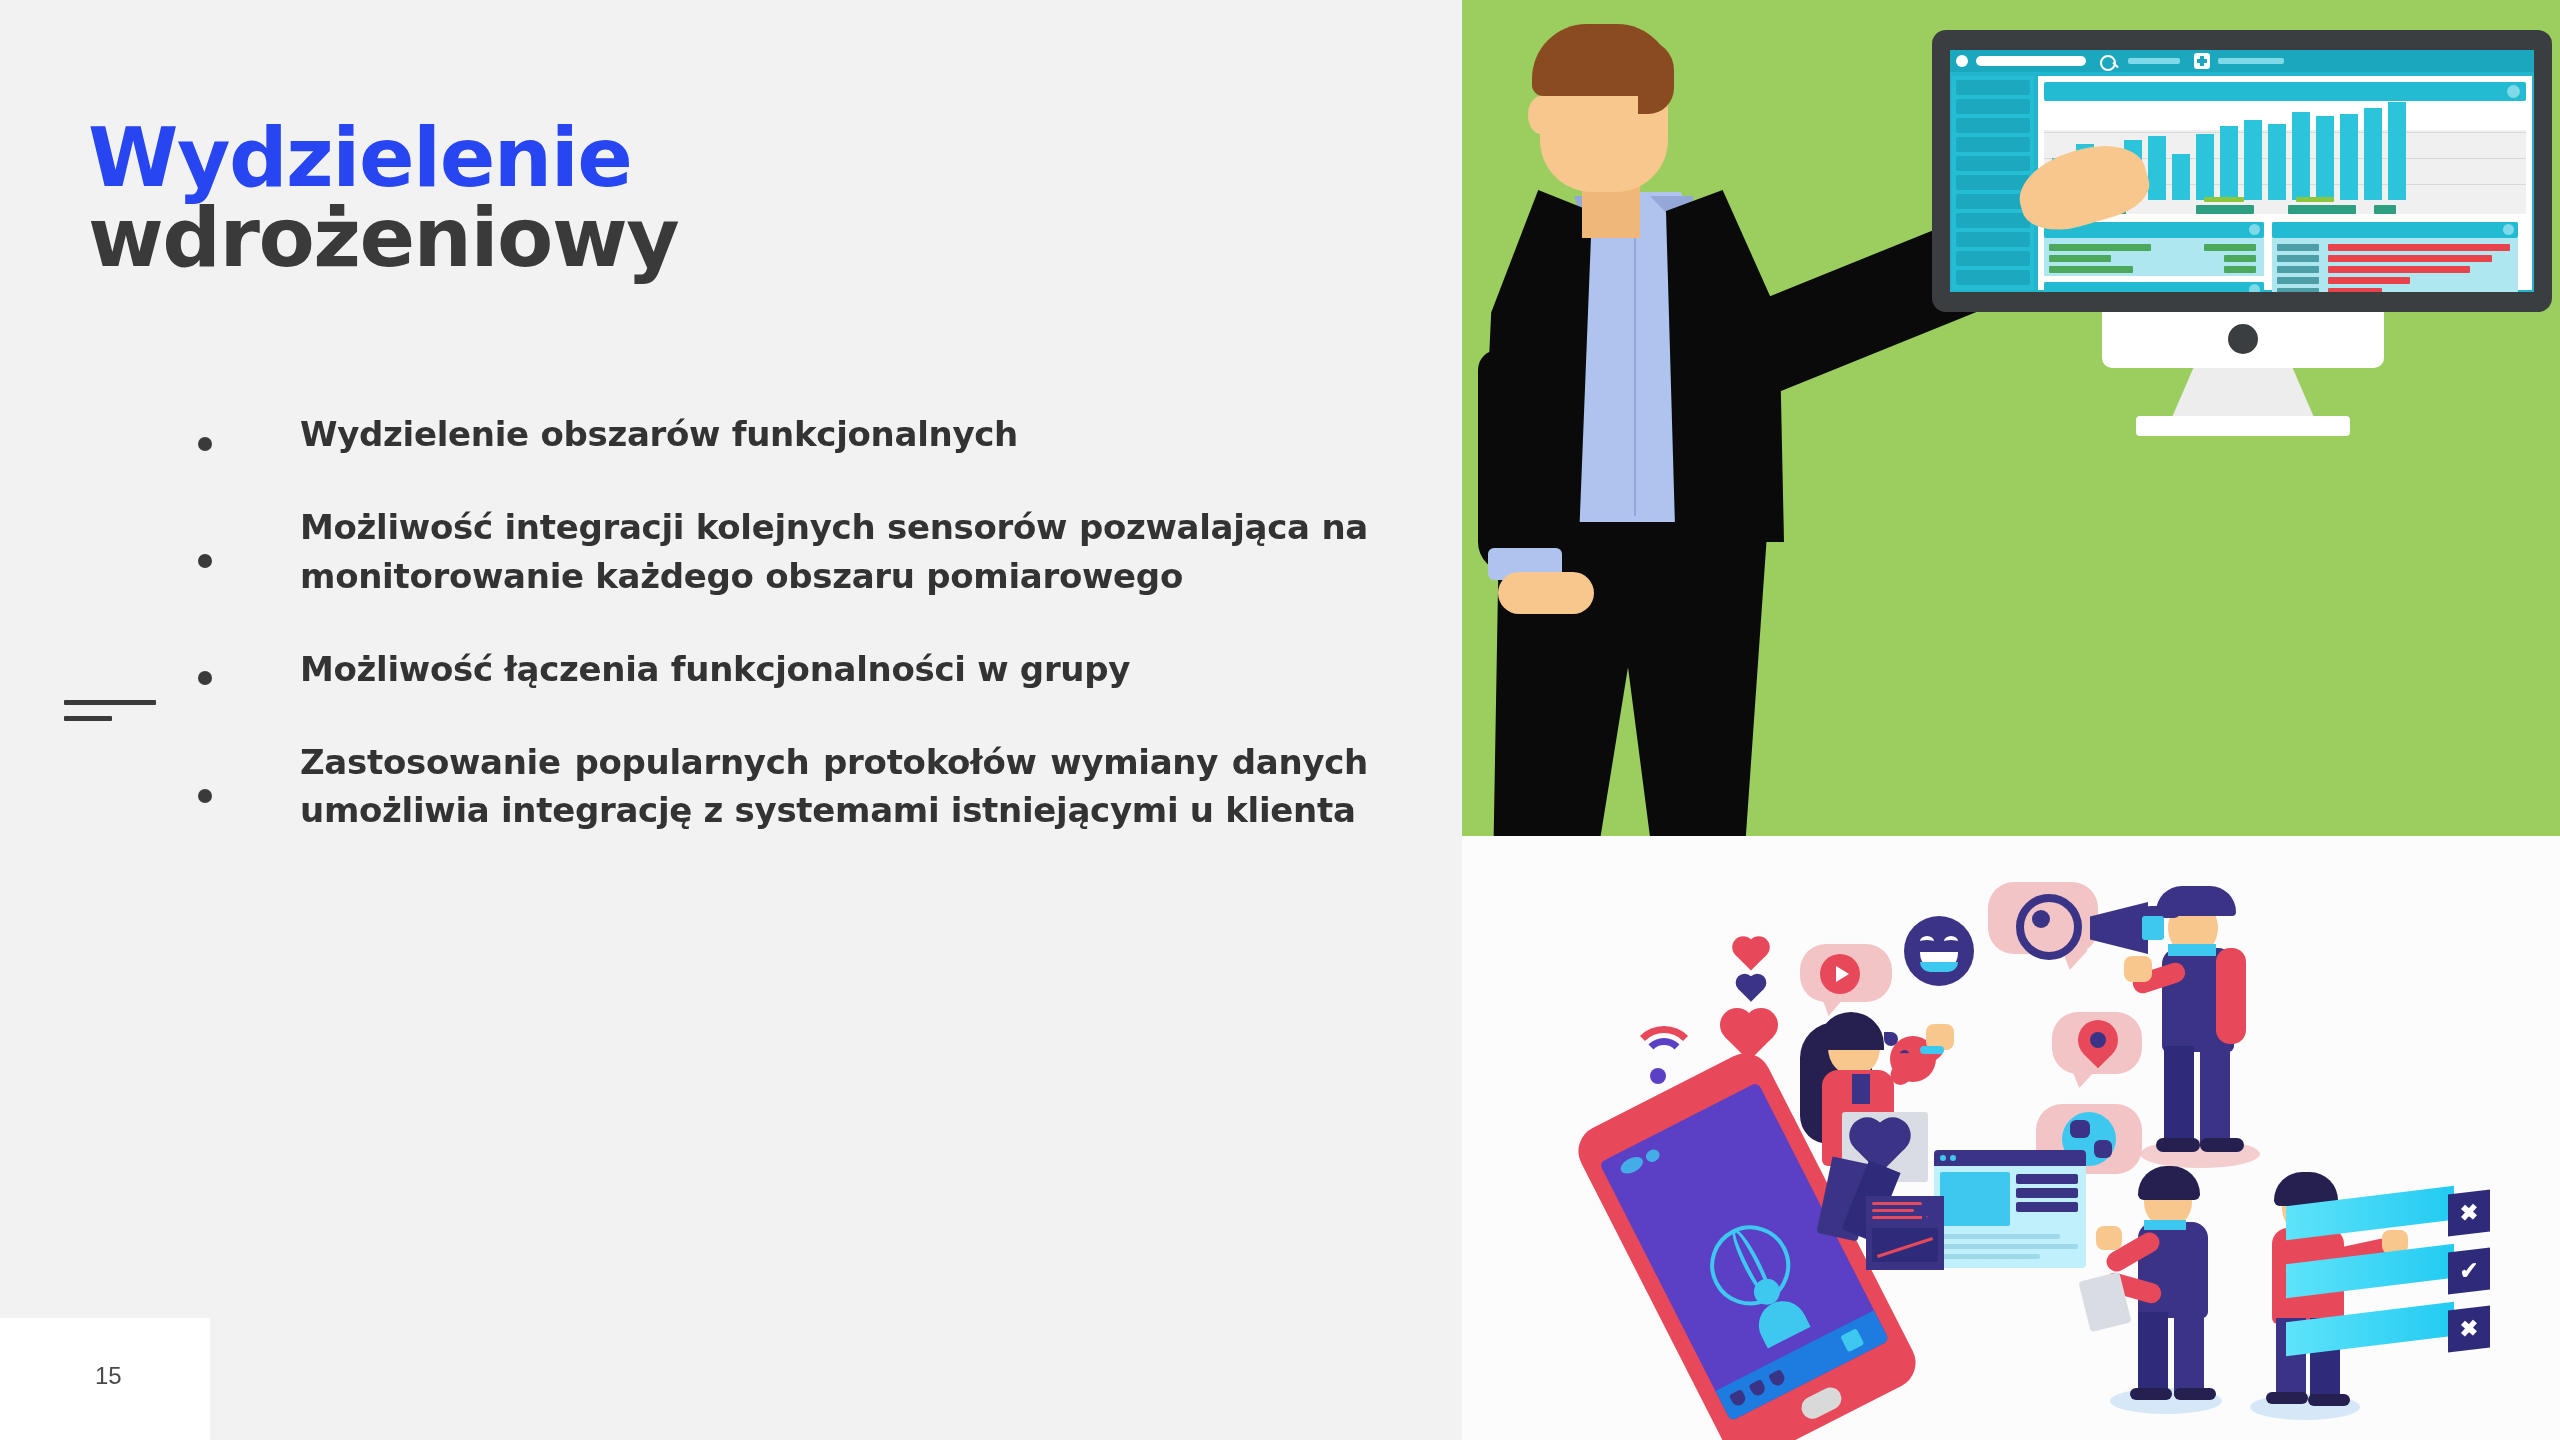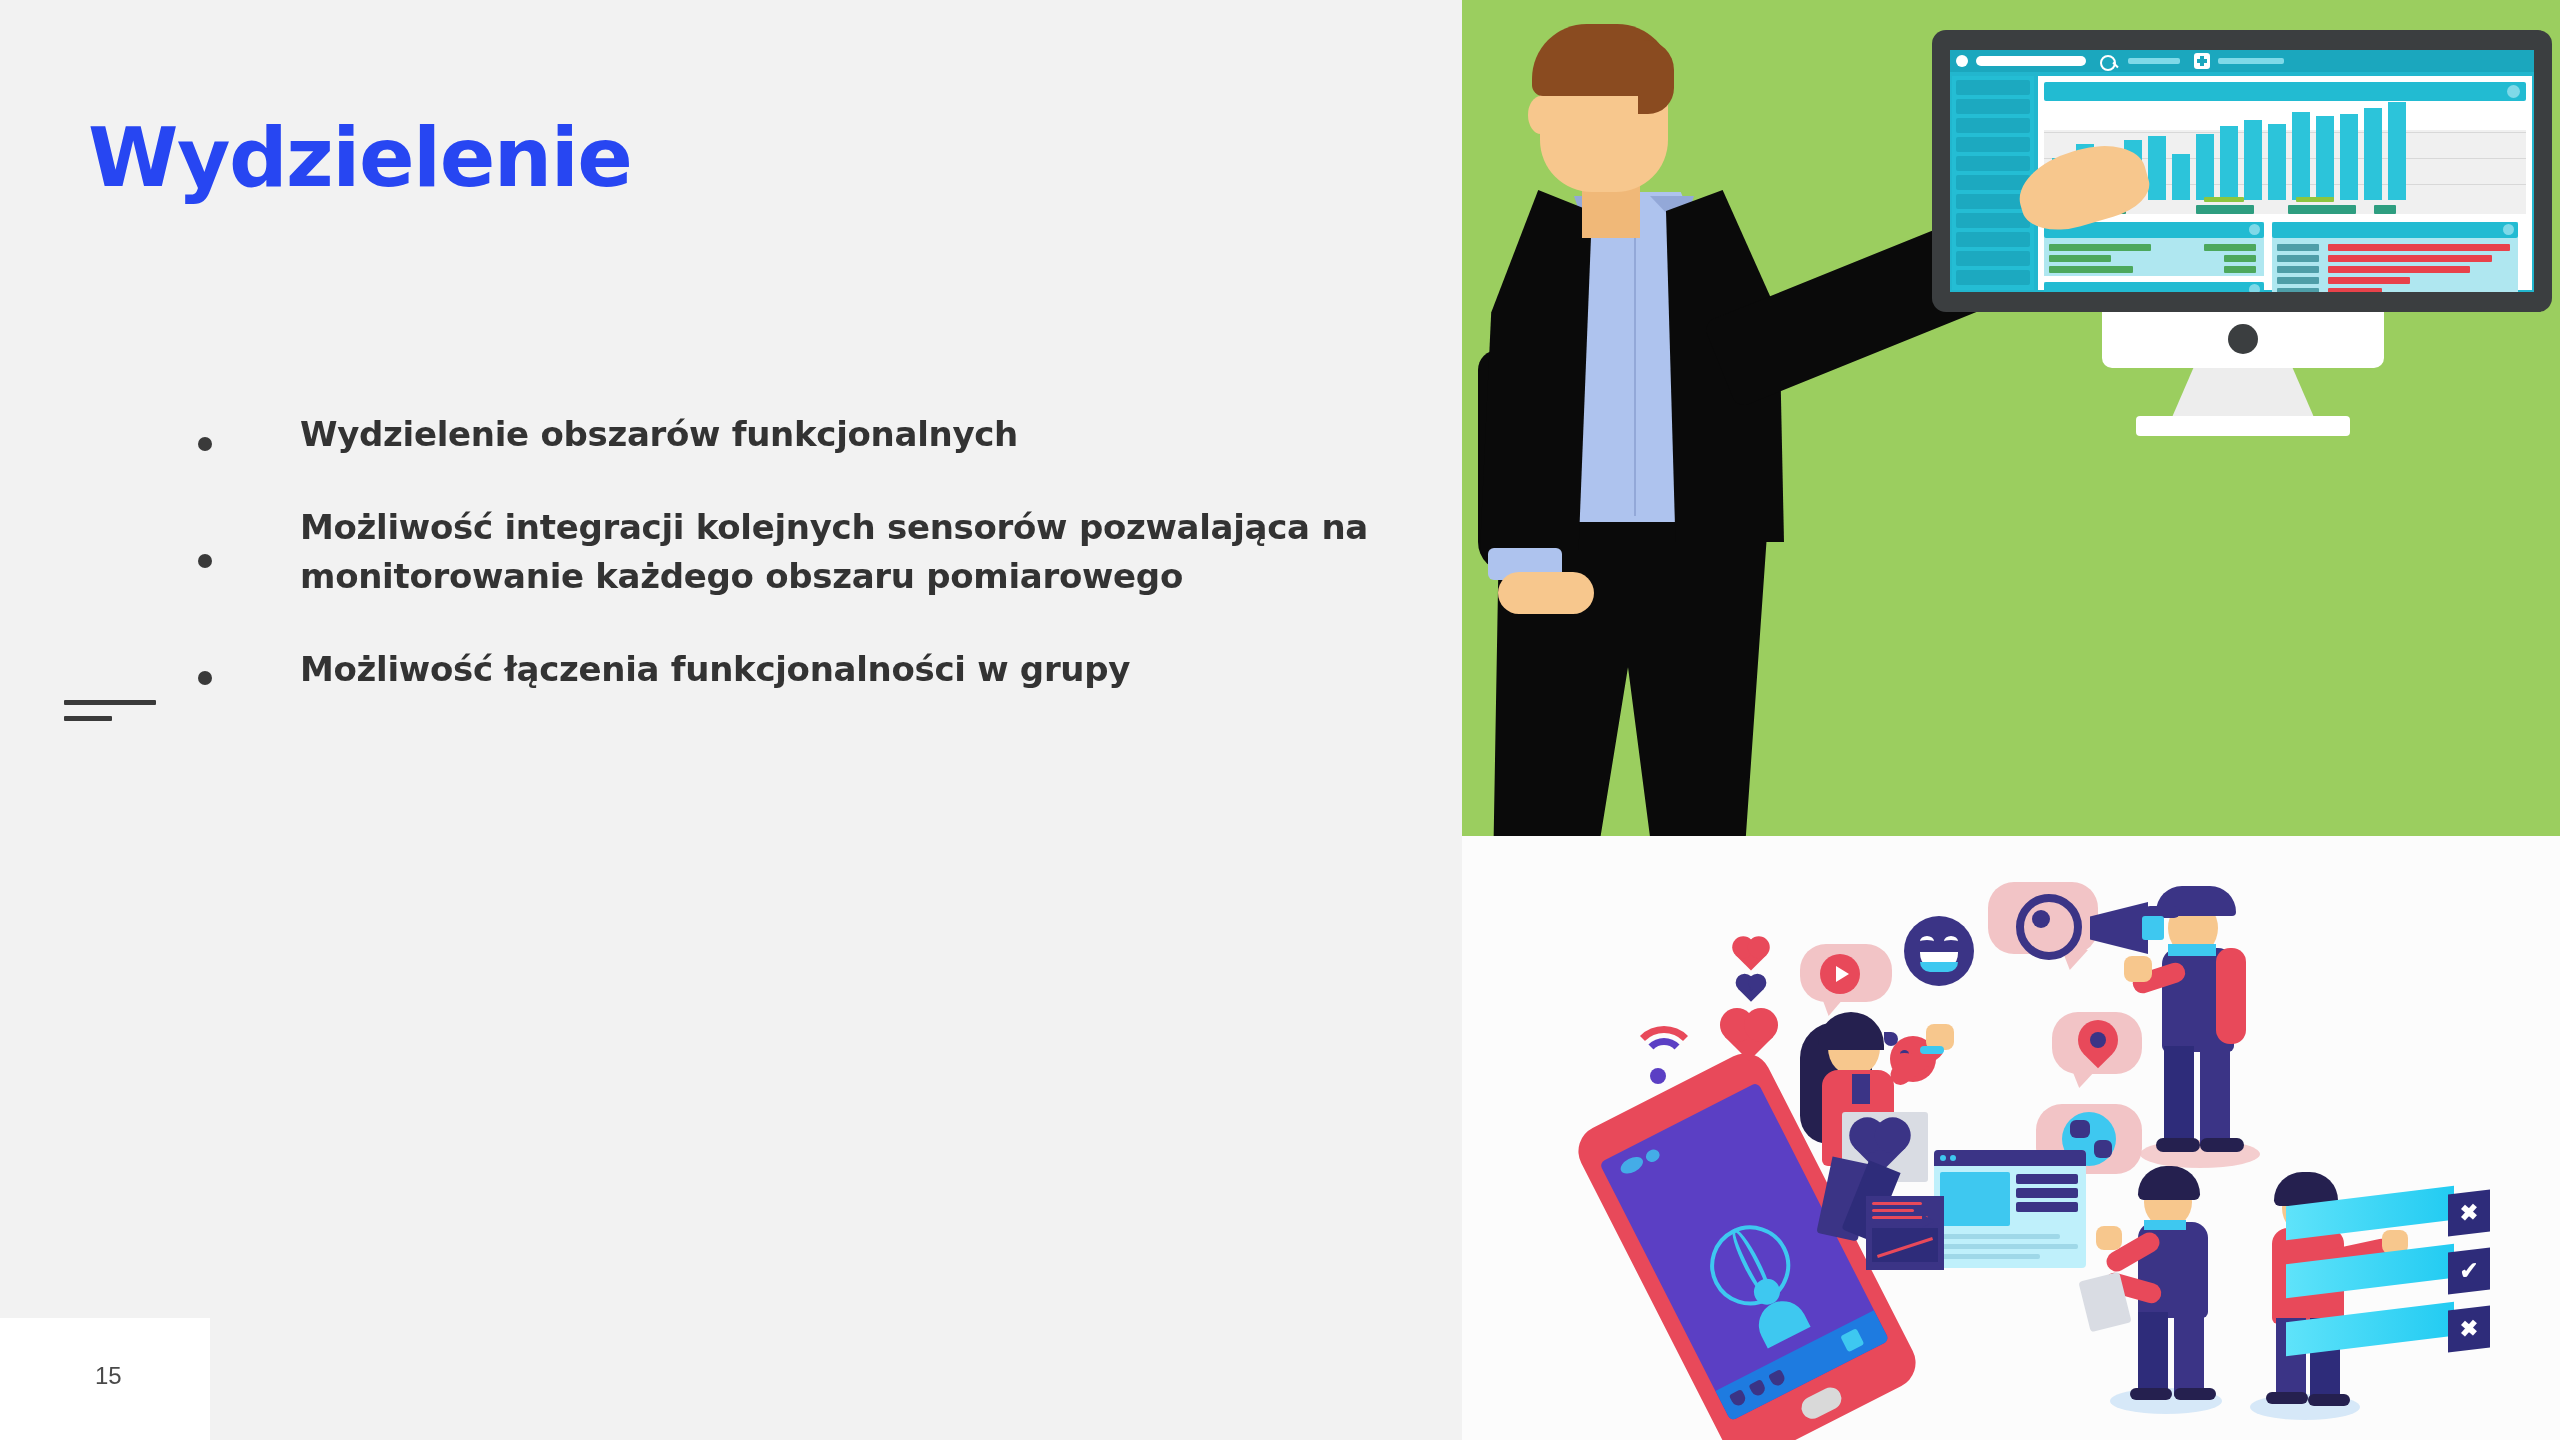--- a/index.html
+++ b/index.html
@@ -371,39 +371,44 @@
   }
   .mini-line { position: absolute; border-radius: 2px; }
 </style>
 </head>
 <body>
 
 <div id="slide">
 
   <div class="title-block">
     <div class="title-line accent">Wydzielenie</div>
+    <div class="title-line">wdrożeniowy</div>
   </div>
 
   <div class="deco-mark">
     <div class="bar long"></div>
     <div class="bar short"></div>
   </div>
 
   <div class="bullets">
     <div class="bullet">
       <div class="bullet-dot"></div>
       <div class="bullet-text one-line">Wydzielenie obszarów funkcjonalnych</div>
     </div>
     <div class="bullet">
       <div class="bullet-dot"></div>
       <div class="bullet-text">Możliwość integracji kolejnych sensorów pozwalająca na monitorowanie każdego obszaru pomiarowego</div>
     </div>
     <div class="bullet">
       <div class="bullet-dot"></div>
       <div class="bullet-text one-line">Możliwość łączenia funkcjonalności w grupy</div>
+    </div>
+    <div class="bullet">
+      <div class="bullet-dot"></div>
+      <div class="bullet-text">Zastosowanie popularnych protokołów wymiany danych umożliwia integrację z systemami istniejącymi u klienta</div>
     </div>
   </div>
 
   <div class="page-badge">
     <div class="num">15</div>
   </div>
 
   <div class="panel-green">
 
     <div class="bm-wrap">

